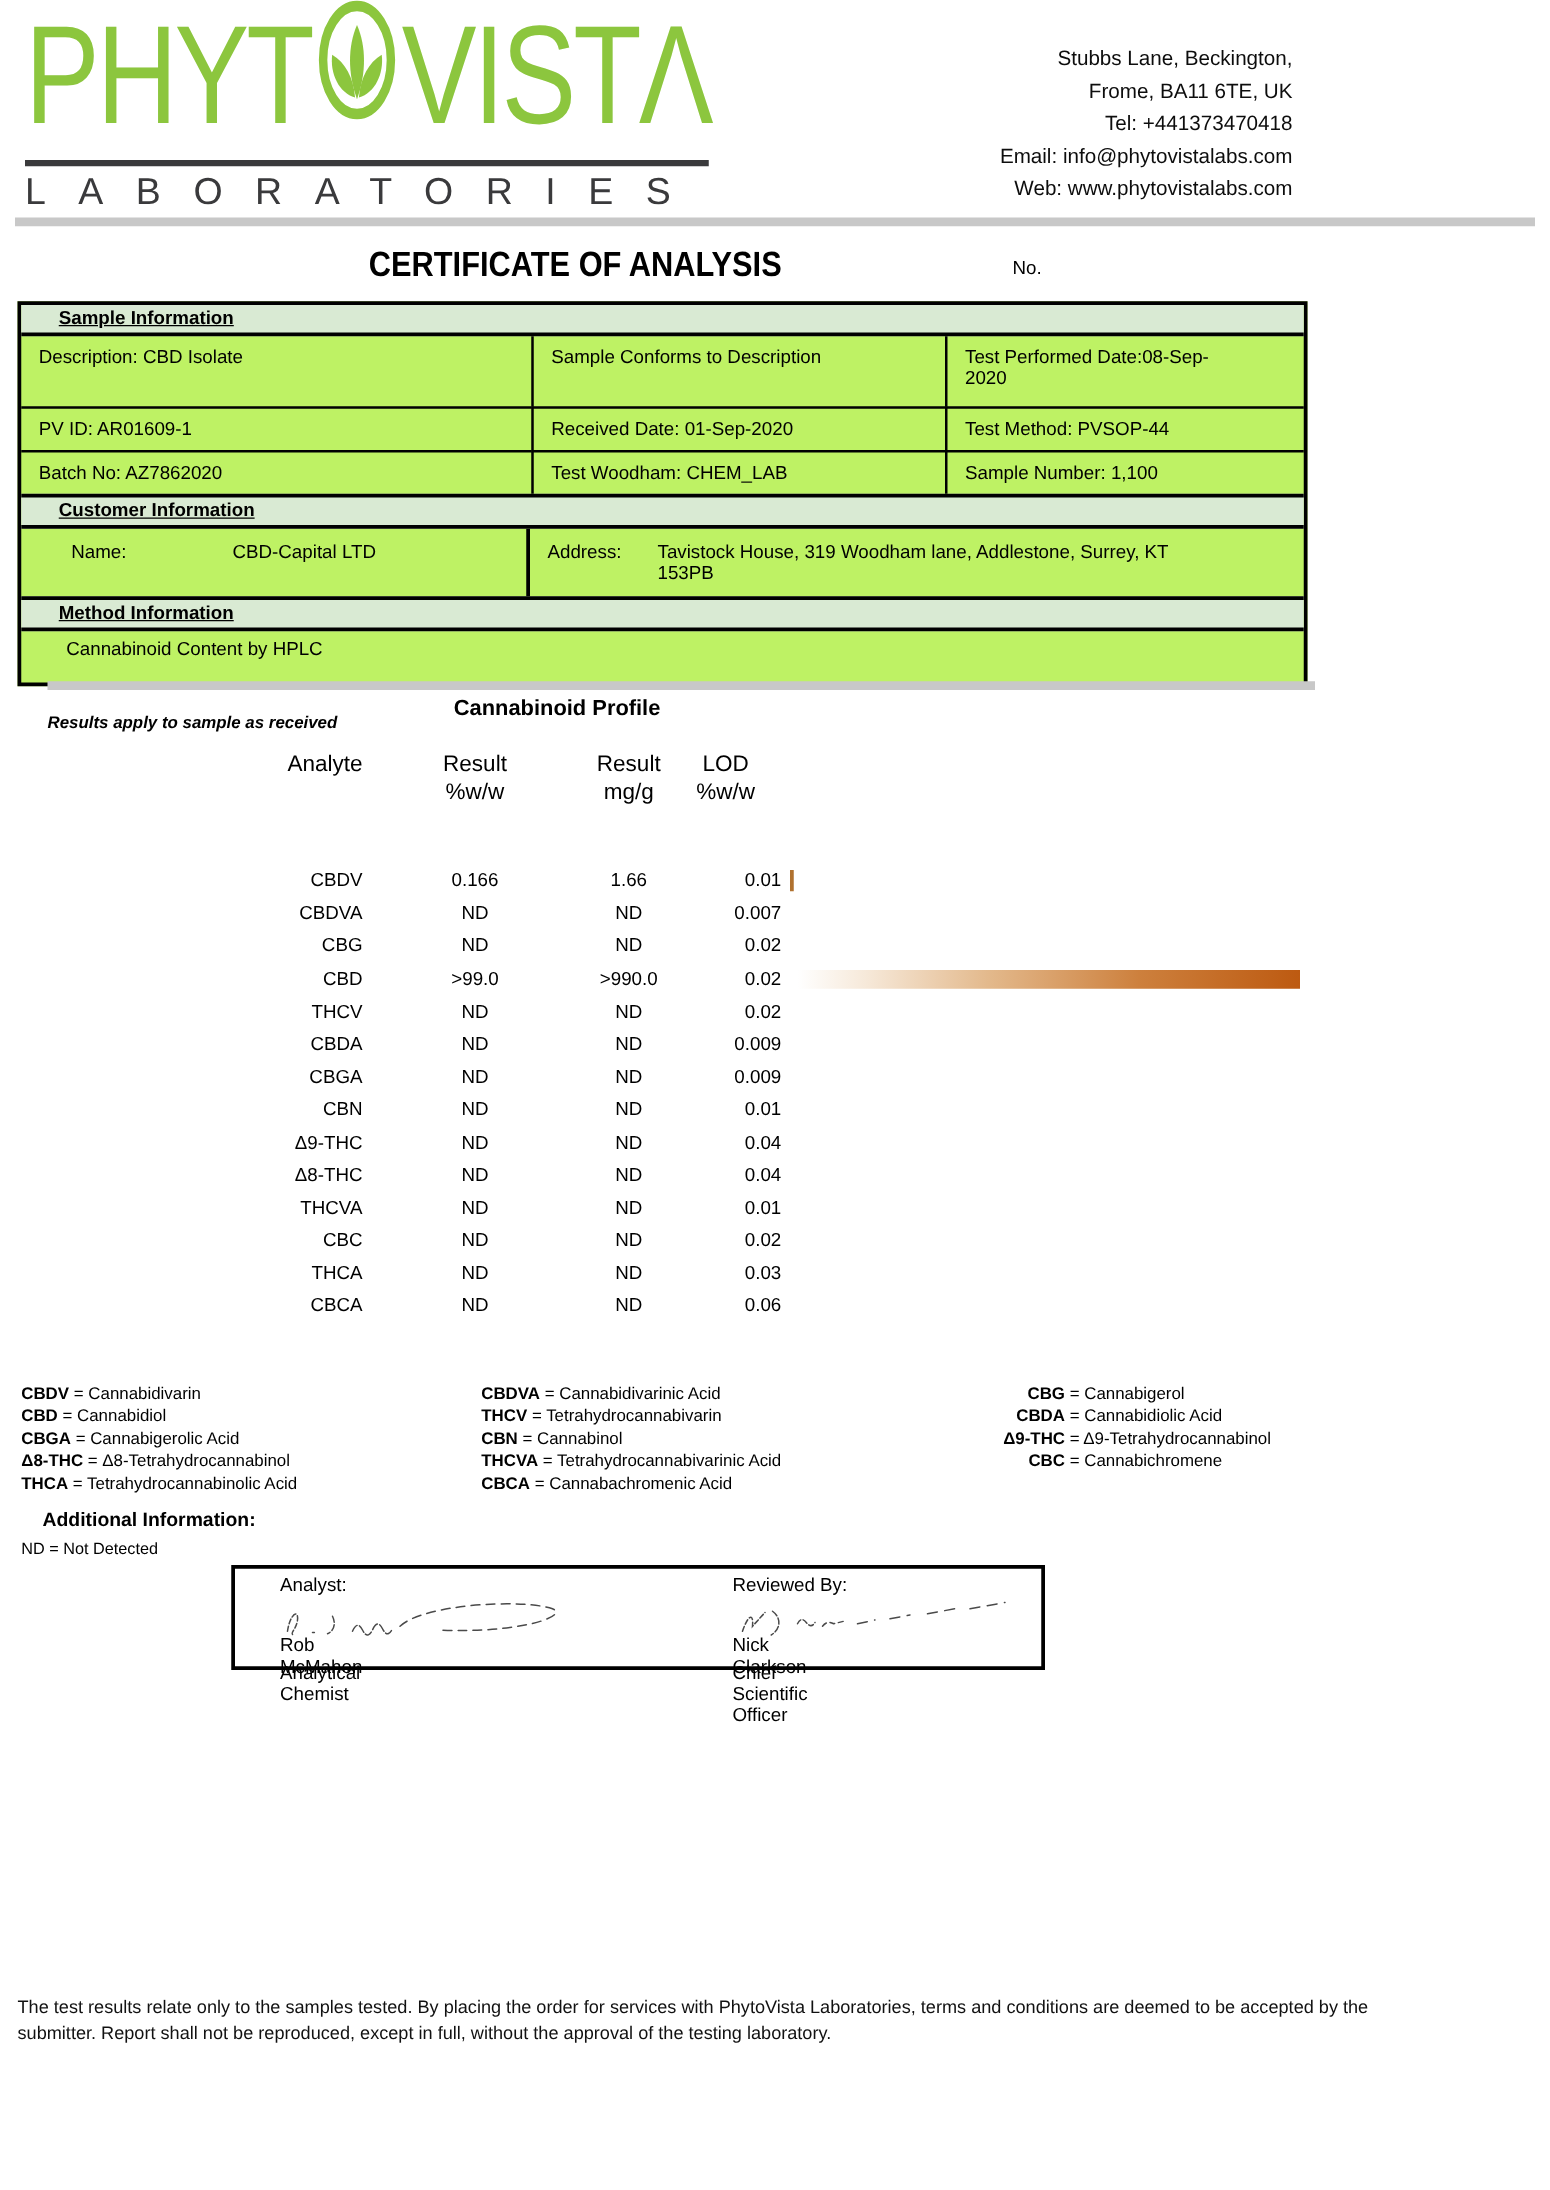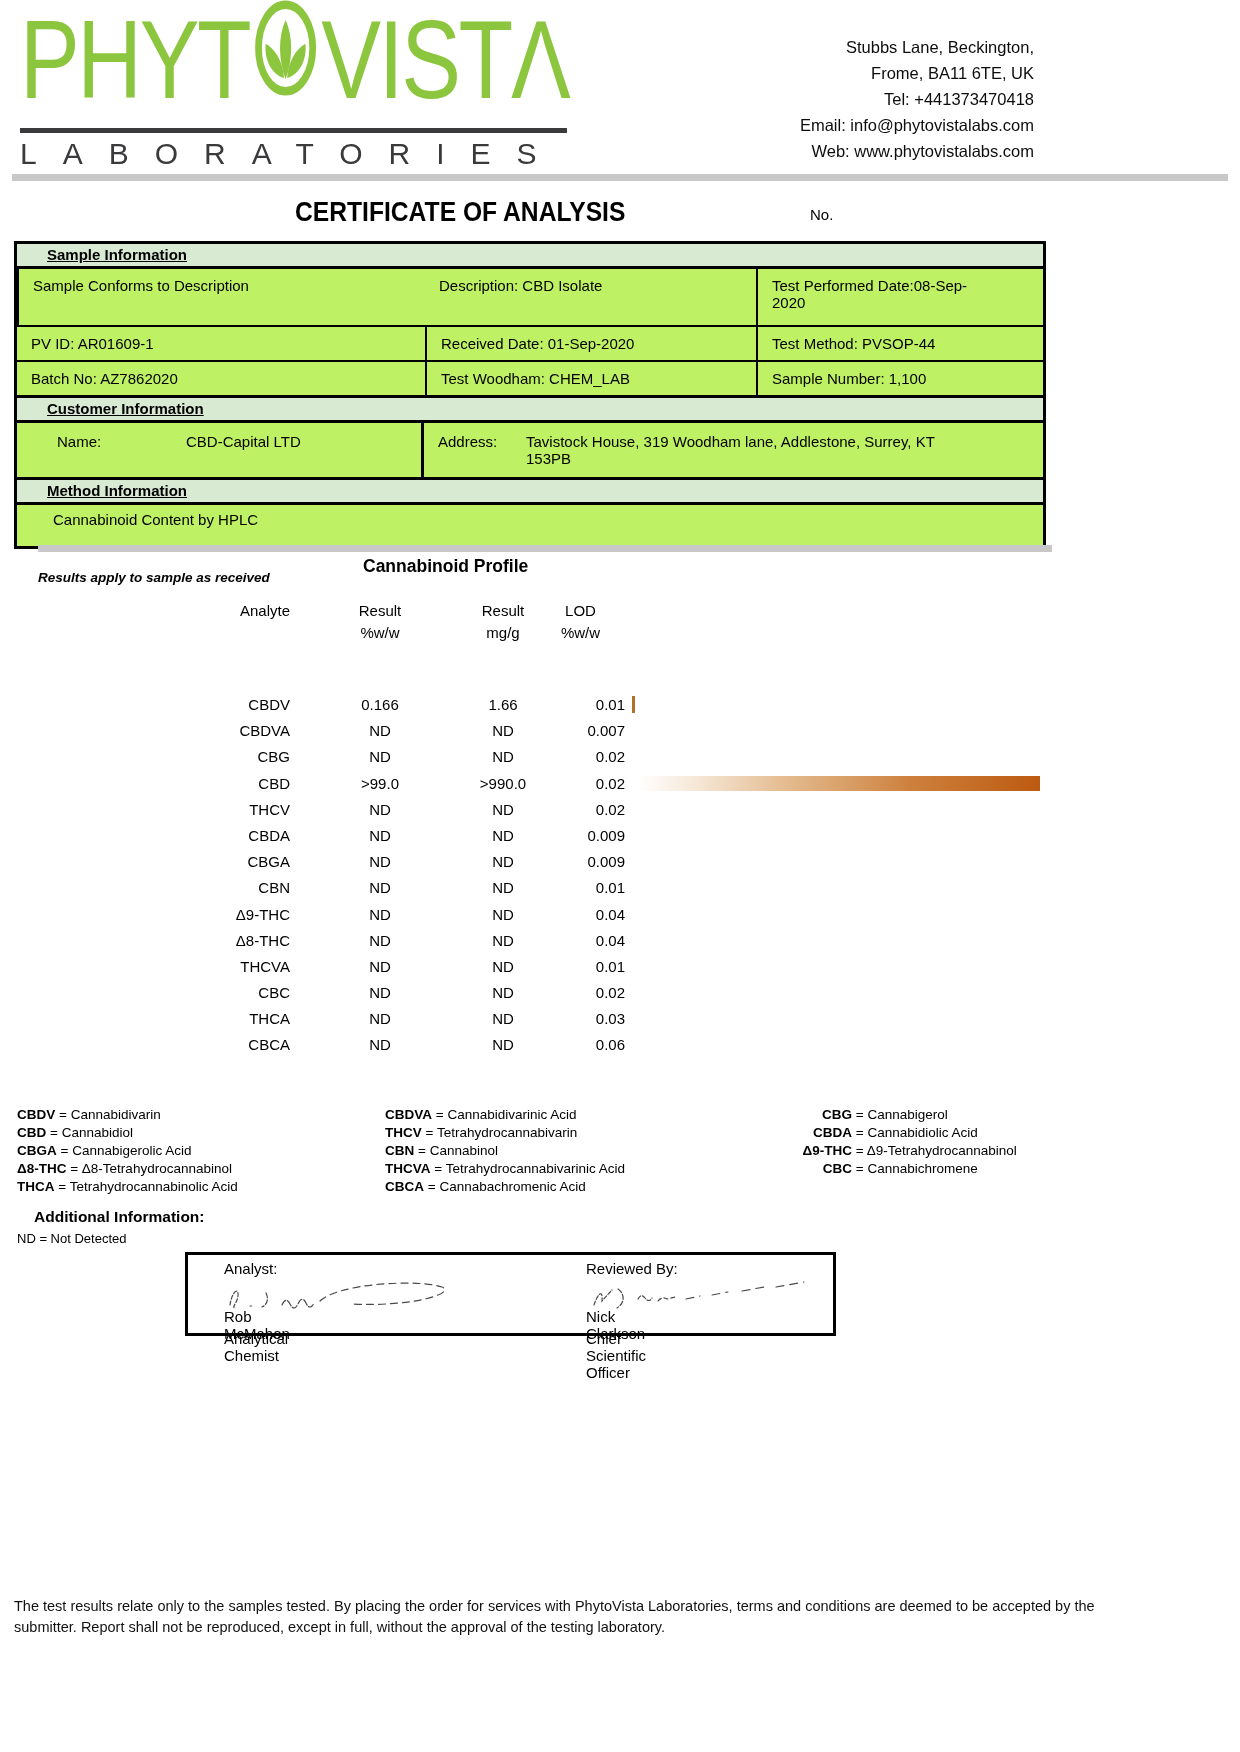--- a/index.html
+++ b/index.html
@@ -41,21 +41,21 @@
   .cust-label{width:86px;}
   .cust-right{flex:1;border-left:3px solid #000;padding:10px 0 6px 14px;display:flex;}
   .addr-label{width:88px;}
   .addr-val{width:455px;}
   .method-row{font-size:15px;padding:6px 0 18px 36px;}
 
   
   .profile-note{position:absolute;left:38px;top:570px;font-size:13.5px;font-weight:bold;font-style:italic;}
   .profile-title{position:absolute;left:363px;top:556px;font-size:17.5px;font-weight:bold;}
   .phead{position:absolute;left:160px;top:600px;}
-  .phead-row{height:22px;line-height:22px;font-size:15px;}
+  .phead-row{height:22px;line-height:22px;font-size:18px;}
   .prows{position:absolute;left:160px;top:692px;}
   .prow{position:relative;height:26.2px;line-height:26.2px;font-size:15px;}
   .pc1,.pc2,.pc3,.pc4{display:inline-block;vertical-align:top;}
   .pc1{width:130px;text-align:right;}
   .pc2{width:180px;text-align:center;}
   .pc3{width:66px;text-align:center;}
   .pc4{width:89px;text-align:right;}
   .phead .pc4{text-align:center;}
   .tickbar{position:absolute;left:472px;top:4px;width:3px;height:17px;background:#b0712f;}
   .gradbar{position:absolute;left:478px;top:5px;width:402px;height:15px;
@@ -119,22 +119,22 @@
 
   <div class="coa-title">
     <span class="squeeze">CERTIFICATE OF ANALYSIS</span>
   </div>
   <div class="coa-no-label">No.</div>
   <div class="coa-number">C-AR01609-1-1</div>
 
   <div class="info-wrap">
     <div class="green-head first">Sample Information</div>
     <div class="sample-grid" id="sample-grid">
+        <div class="cell r0 c0">Description: CBD Isolate</div>
         <div class="cell r0 c1">Sample Conforms to Description</div>
-        <div class="cell r0 c0">Description: CBD Isolate</div>
         <div class="cell r0 c2">Test Performed Date:08-Sep-2020</div>
         <div class="cell r1 c0">PV ID: AR01609-1</div>
         <div class="cell r1 c1">Received Date: 01-Sep-2020</div>
         <div class="cell r1 c2">Test Method: PVSOP-44</div>
         <div class="cell r2 c0">Batch No: AZ7862020</div>
         <div class="cell r2 c1">Test Woodham: CHEM_LAB</div>
         <div class="cell r2 c2">Sample Number:  1,100</div>
       </div>
 
     <div class="green-head">Customer Information</div>

